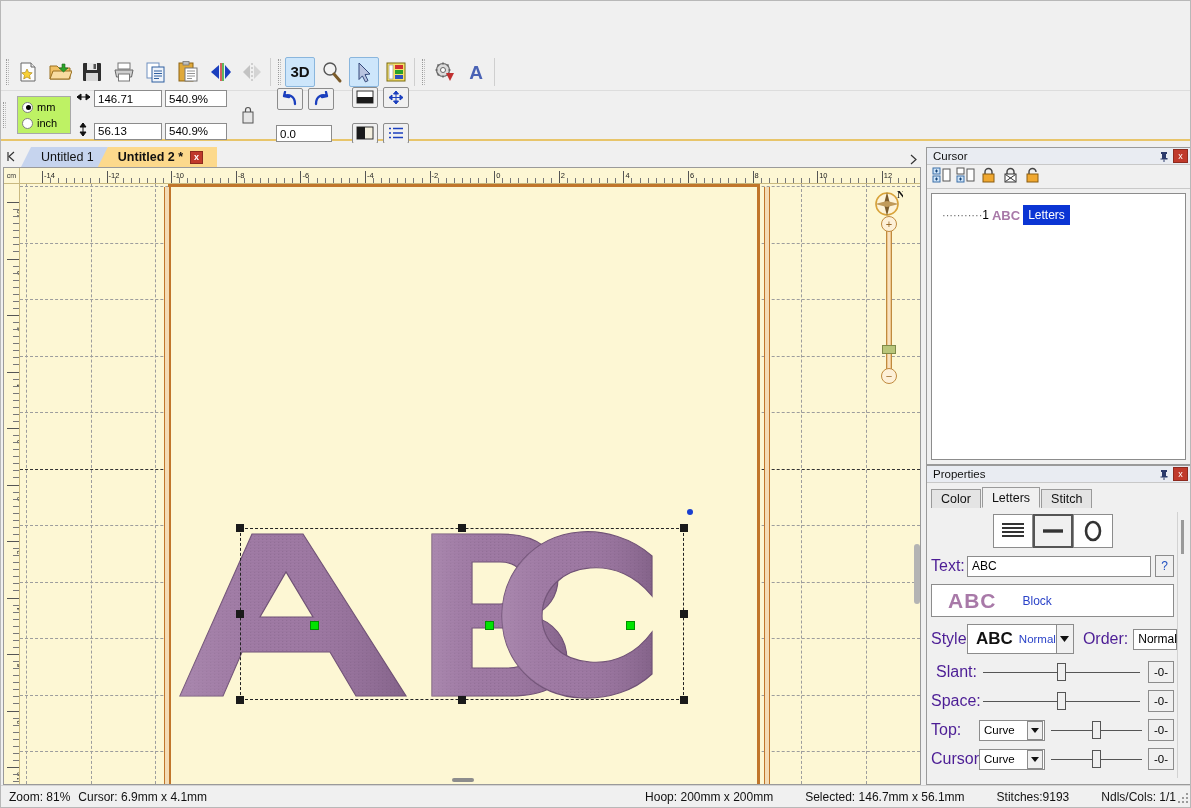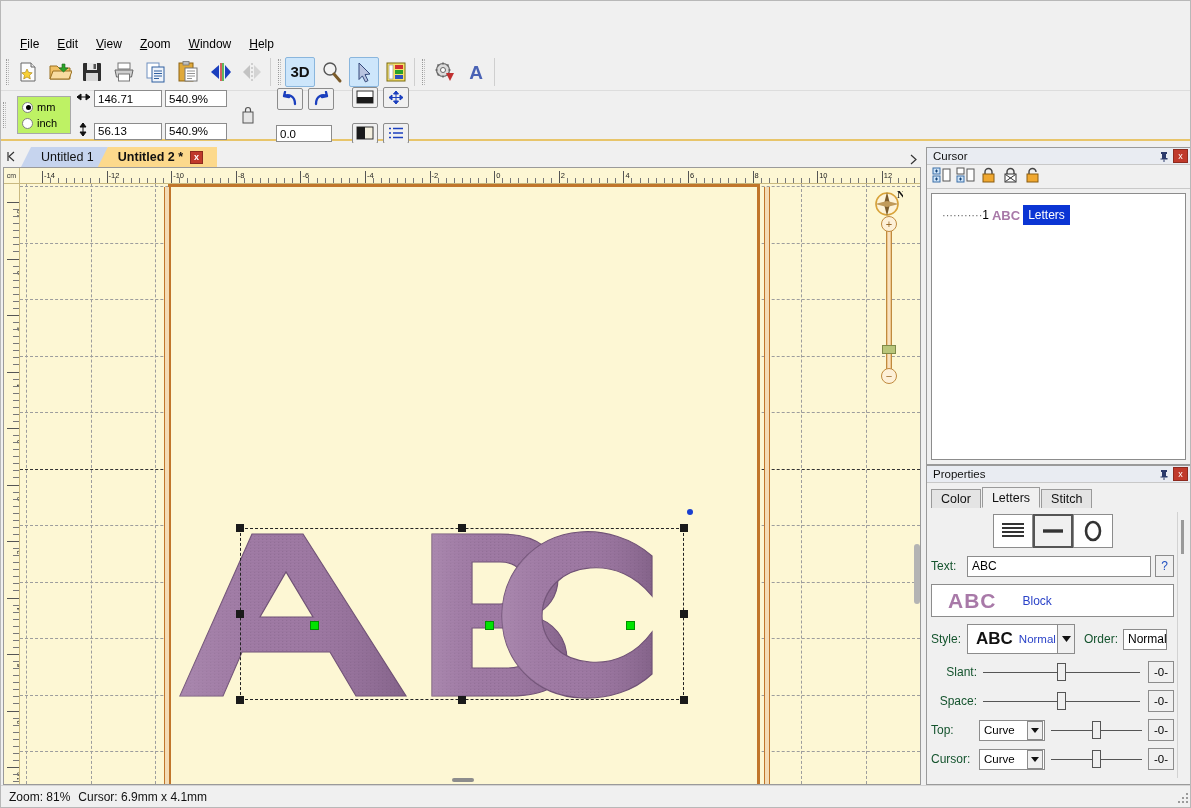--- a/index.html
+++ b/index.html
@@ -252,21 +252,21 @@
   .prop-scroll-thumb { position:absolute; left:3px; top:8px; width:3px; height:34px; background:#9a9a9a;}
 
   .align-group { display:flex; justify-content:center; margin-top:2px;}
   .align-btn {
     width:40px; height:34px; border:1px solid #8c8c8c; background:#fff;
     display:flex; align-items:center; justify-content:center;
   }
   .align-btn.sel { background:#f0f0f0; border:2px solid #555; }
 
   .frow { display:flex; align-items:center; margin-top:7px; }
-  .flabel { font-size:12px; color:#14532d; }
+  .flabel { font-size:16px; color:#4c1d95; }
   .tinput {
     height:21px; border:1px solid #8c8c8c; background:#fff; font-size:12px;
     padding:0 4px; display:flex; align-items:center;
   }
   .qbtn {
     width:19px; height:22px; border:1px solid #8c8c8c; background:#f0f0f0;
     display:flex; align-items:center; justify-content:center; font-size:12px; color:#2050c0;
   }
   .font-preview {
     height:33px; border:1px solid #8c8c8c; background:#fff;
@@ -314,28 +314,20 @@
   .sb-left { padding-left:8px; }
   .sb-right { margin-left:auto; display:flex; gap:32px; padding-right:16px; }
   .grip-dots { position:absolute; right:3px; bottom:3px; width:12px; height:12px;}
 </style>
 </head>
 <body>
 
 <div id="app">
 
 
-  <div class="menubar">
-    <div class="menu-item"><u>F</u><span>ile</span></div>
-    <div class="menu-item"><u>E</u><span>dit</span></div>
-    <div class="menu-item"><u>V</u><span>iew</span></div>
-    <div class="menu-item"><u>Z</u><span>oom</span></div>
-    <div class="menu-item"><u>W</u><span>indow</span></div>
-    <div class="menu-item"><u>H</u><span>elp</span></div>
-  </div>
 
   <div class="toolbar1">
     <div class="tb-grip"></div>
 
     <div class="tbbtn">
       <svg width="24" height="24" viewBox="0 0 24 24">
         <path d="M5 3 h10 l4 4 v14 h-14 z" fill="#fdfdfd" stroke="#666" stroke-width="1"></path>
         <path d="M15 3 v4 h4" fill="#e8e8e8" stroke="#666" stroke-width="1"></path>
         <path d="M11 9 l1.6 3.4 3.6.4 -2.7 2.5 .8 3.6 -3.3-1.9 -3.3 1.9 .8-3.6 -2.7-2.5 3.6-.4z" fill="#f8d034" stroke="#b08a18" stroke-width=".7"></path>
       </svg>
@@ -1082,20 +1074,26 @@
     </div>
 
     <div class="prop-scroll">
       <div class="prop-scroll-thumb"></div>
     </div>
   </div>
 
   <div class="statusbar">
     <span class="sb-left">Zoom: 81%</span>
     <span style="padding-left:8px;text-align:right;">Cursor: 6.9mm x 4.1mm</span>
+    <span class="sb-right">
+      <span>Hoop: 200mm x 200mm</span>
+      <span>Selected: 146.7mm x 56.1mm</span>
+      <span>Stitches:9193</span>
+      <span>Ndls/Cols: 1/1</span>
+    </span>
     <span class="grip-dots">
       <svg width="12" height="12" viewBox="0 0 12 12">
         <g fill="#9a9a9a">
           <rect x="9" y="9" width="2" height="2"></rect>
             <rect x="5" y="9" width="2" height="2"></rect>
             <rect x="1" y="9" width="2" height="2"></rect>
           <rect x="9" y="5" width="2" height="2"></rect>
             <rect x="5" y="5" width="2" height="2"></rect>
           <rect x="9" y="1" width="2" height="2"></rect>
         </g>

